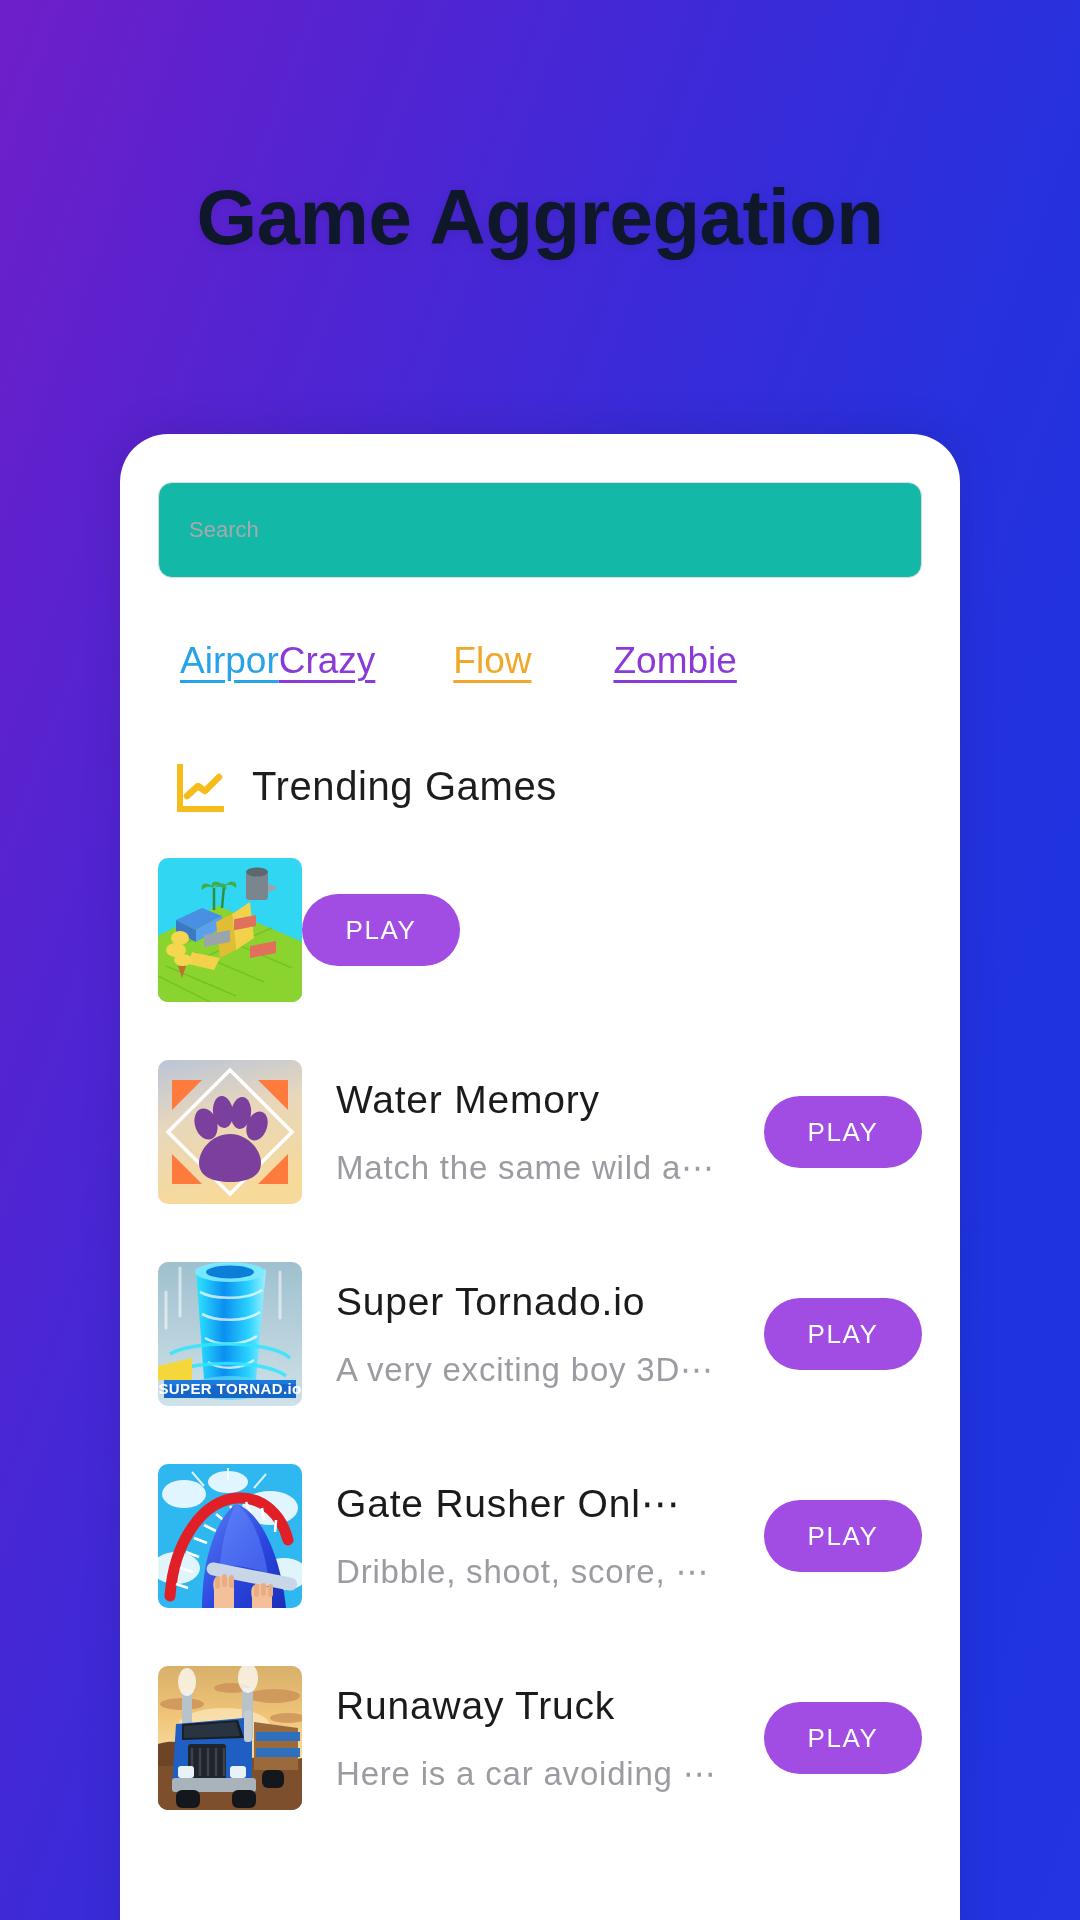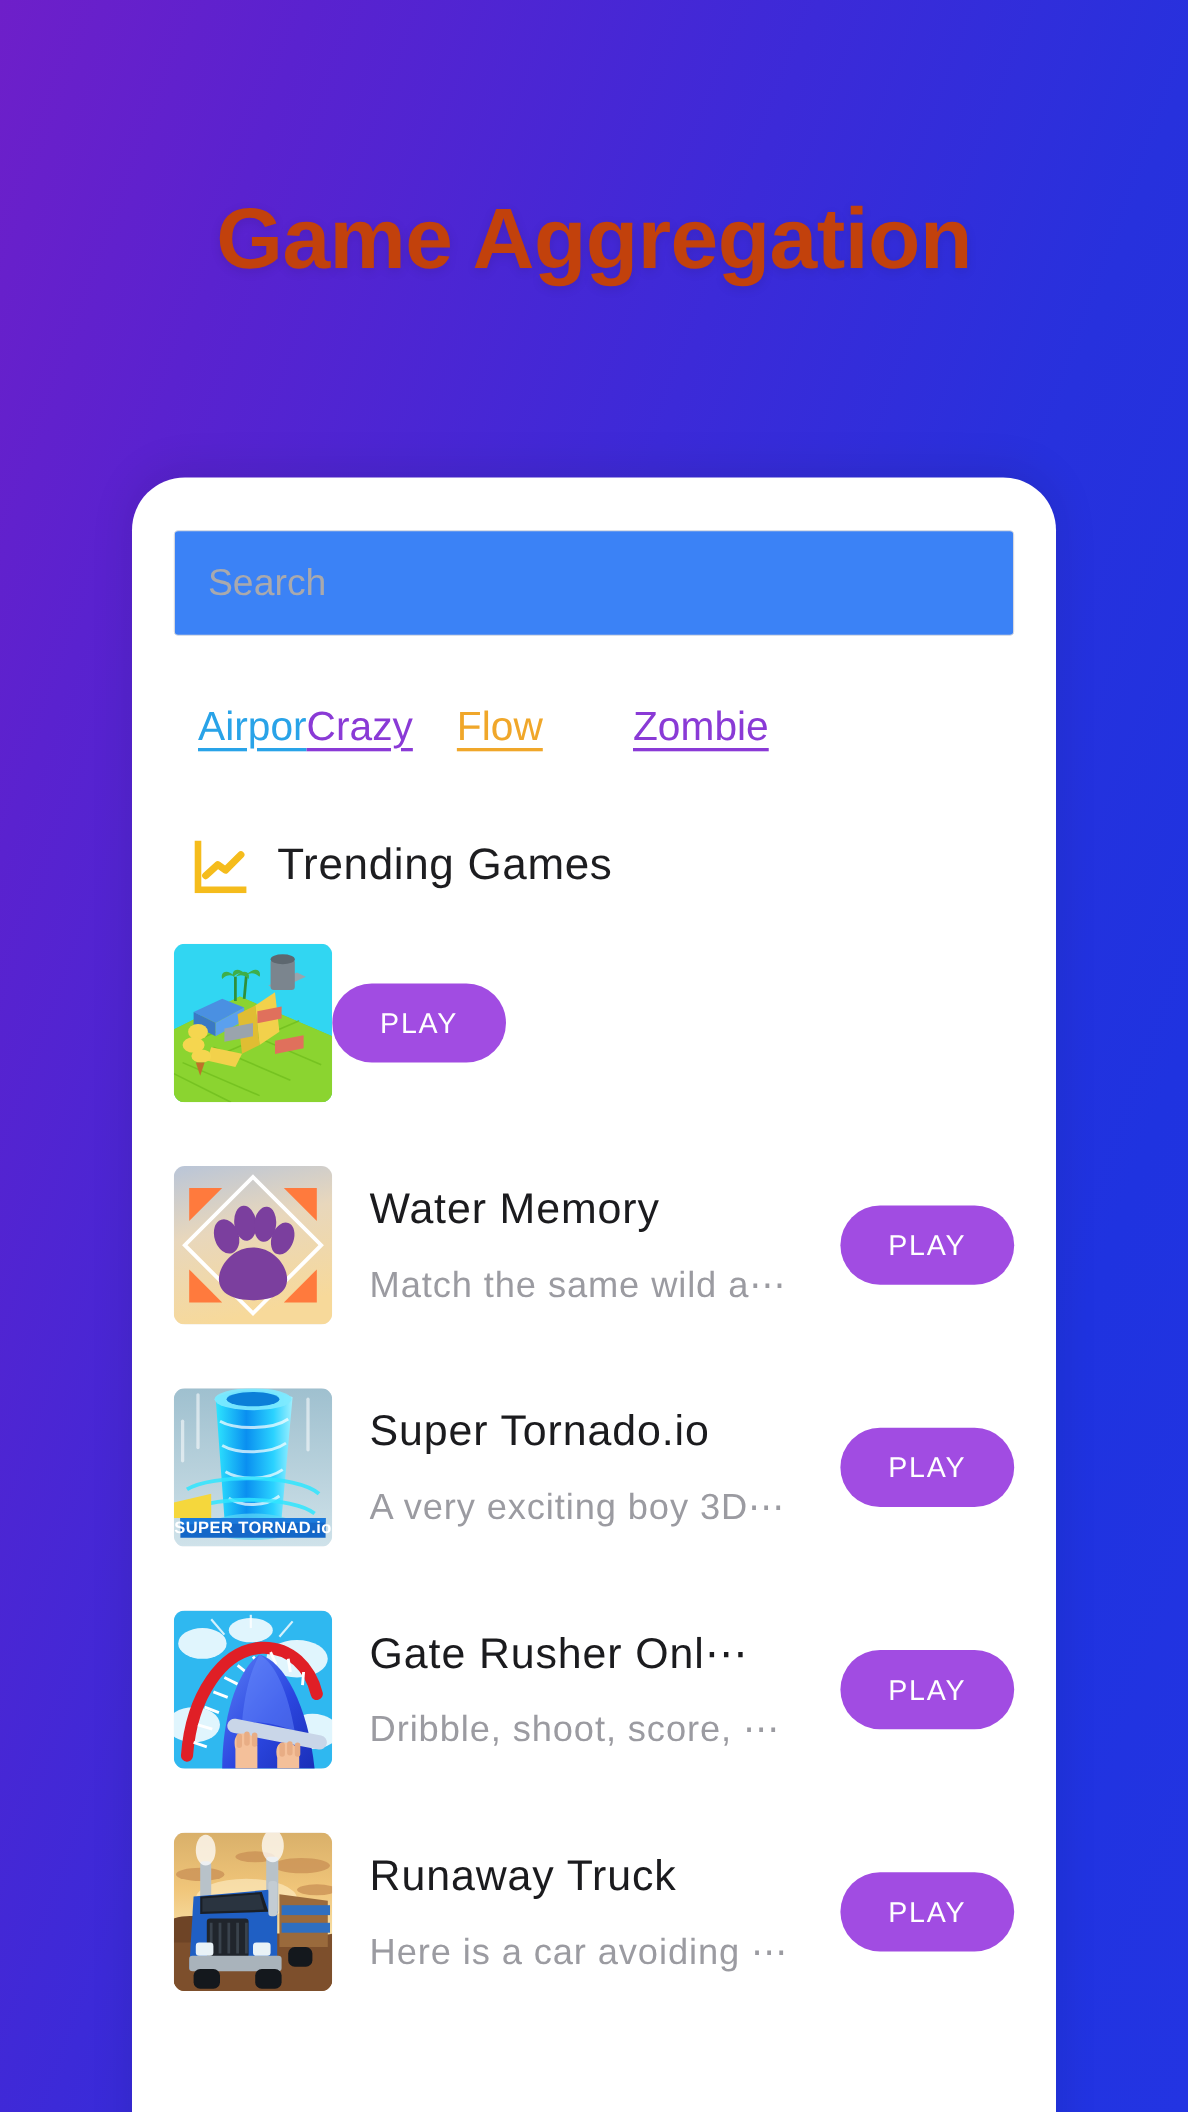--- a/index.html
+++ b/index.html
@@ -19,21 +19,21 @@
     position:relative;
   }
 
   
   .hero {
     width:100%;
     padding-top:178px;
     text-align:center;
   }
   .hero-title {
-    color:#c2410c;
+    color:#0f172a;
     font-size:78px;
     font-weight:bold;
     letter-spacing:-0.5px;
     line-height:1.0;
     text-shadow:0 2px 10px rgba(0,0,0,0.10);
   }
 
   
   .card {
     position:absolute;
@@ -47,24 +47,24 @@
     overflow:hidden;
     padding:0 38px;
   }
 
   
   .search-wrap { padding-top:48px; }
   .search-input {
     width:100%;
     height:96px;
     border:1.5px solid #dcdcdf;
-    border-radius:4px;
-    background:#3b82f6;
+    border-radius:14px;
+    background:#14b8a6;
     padding:0 30px;
-    font-size:34px;
+    font-size:22px;
     font-family:"Liberation Sans", sans-serif;
     color:#3a3a3a;
     outline:none;
   }
   .search-input::placeholder { color:#a9a9ad; }
 
   
   .cats {
     display:flex;
     align-items:center;
@@ -74,21 +74,21 @@
   }
   .cat {
     font-size:37px;
     text-decoration:underline;
     text-underline-offset:7px;
     text-decoration-thickness:2.5px;
     cursor:pointer;
     white-space:nowrap;
   }
   .cat-0 { }
-  .cat-1 { margin-right:40px; }
+  .cat-1 { margin-right:78px; }
   .cat-2 { margin-right:82px; }
 
   
   .section-head {
     display:flex;
     padding-top:82px;
     padding-left:18px;
   }
   .trend-icon {
     width:48px; height:48px;

